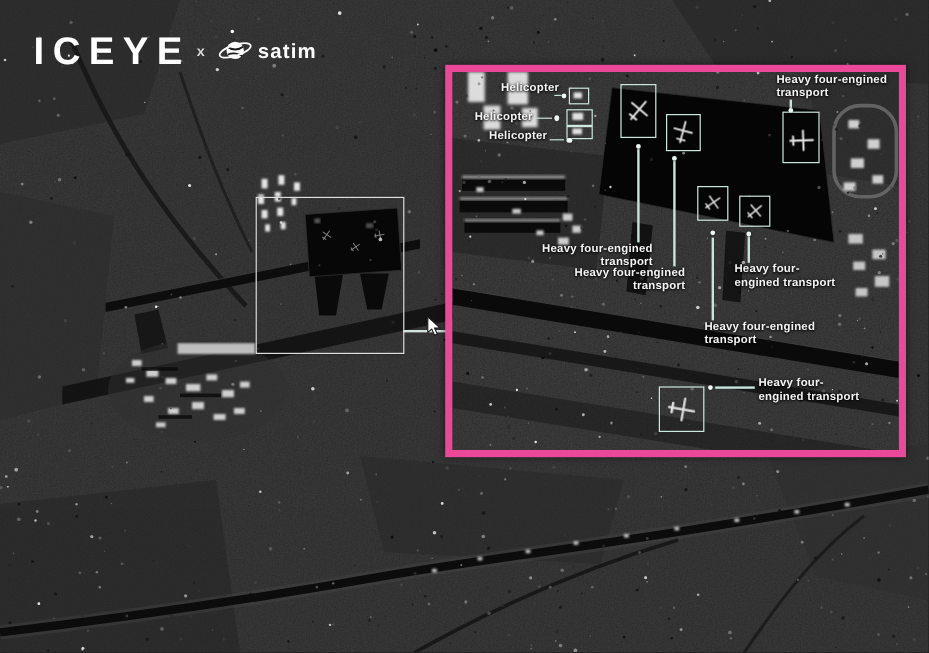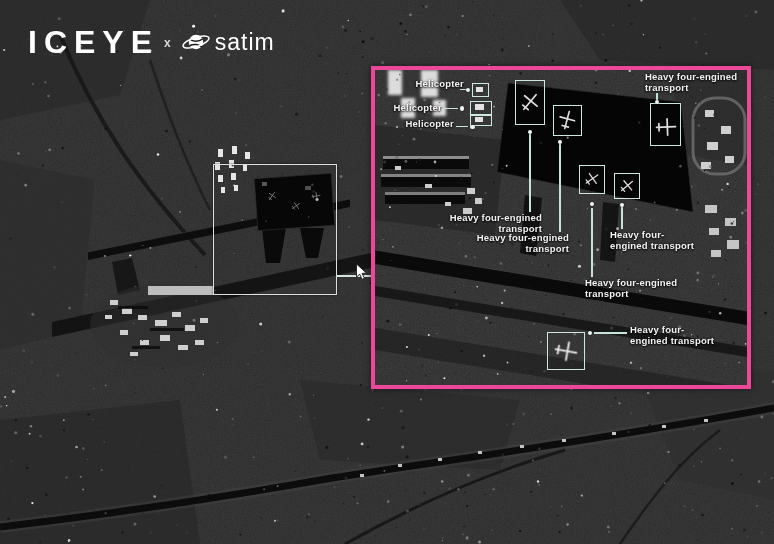--- a/index.html
+++ b/index.html
@@ -8,27 +8,27 @@
     background:#1d1d1d;font-family:"Liberation Sans",sans-serif;
     --ann:#cde8e0;--line:#c7e4dc;
   }
   .stage svg{display:block;}
   .bg{position:absolute;left:0;top:0;}
   
   .brand{position:absolute;left:28px;top:26px;display:flex;align-items:center;gap:9px;}
   .iceye{font-size:32px;font-weight:800;letter-spacing:7px;color:#fff;line-height:1;}
   .sep{font-size:12px;color:#d9d9d9;font-weight:600;margin:2px 1px 0 -4px;}
   .satim-wrap{display:flex;align-items:center;gap:4px;}
-  .satim{font-size:23px;font-weight:400;letter-spacing:1px;color:#fff;line-height:1;margin-top:1px;}
+  .satim{font-size:17px;font-weight:700;letter-spacing:1px;color:#fff;line-height:1;margin-top:1px;}
   
   .aoi{position:absolute;left:213px;top:164px;width:122px;height:129px;border:1.5px solid #dfdfdf;box-shadow:0 0 2px rgba(0,0,0,.6);}
   .conn{position:absolute;left:336px;top:275px;width:37px;height:1.6px;background:#d3e2dc;}
   .cursor{position:absolute;left:355px;top:263px;}
   
-  .inset{position:absolute;left:373px;top:68px;width:372px;height:315px;border:4px solid #ec4899;box-sizing:content-box;margin:-2px;box-shadow:0 0 6px rgba(0,0,0,.55);overflow:hidden;}
+  .inset{position:absolute;left:373px;top:56px;width:372px;height:315px;border:6px solid #ec4899;box-sizing:content-box;margin:-2px;box-shadow:0 0 6px rgba(0,0,0,.55);overflow:hidden;}
   .inset .isvg{position:absolute;left:0;top:0;}
   .box{position:absolute;border:1.5px solid var(--ann);box-sizing:border-box;}
   .line{position:absolute;background:var(--line);}
   .dot{position:absolute;width:4.5px;height:4.5px;border-radius:50%;background:#ecf7f2;box-shadow:0 0 2px rgba(0,0,0,.6);}
   .lbl{position:absolute;font-size:9.5px;line-height:10.5px;font-weight:700;letter-spacing:.2px;color:#f3f3f3;
        text-shadow:0 1px 2px rgba(0,0,0,.95),0 0 3px rgba(0,0,0,.75);white-space:nowrap;}
   .lbl.r{text-align:right;}
   .lbl span{display:block;}
 </style>
 </head>

